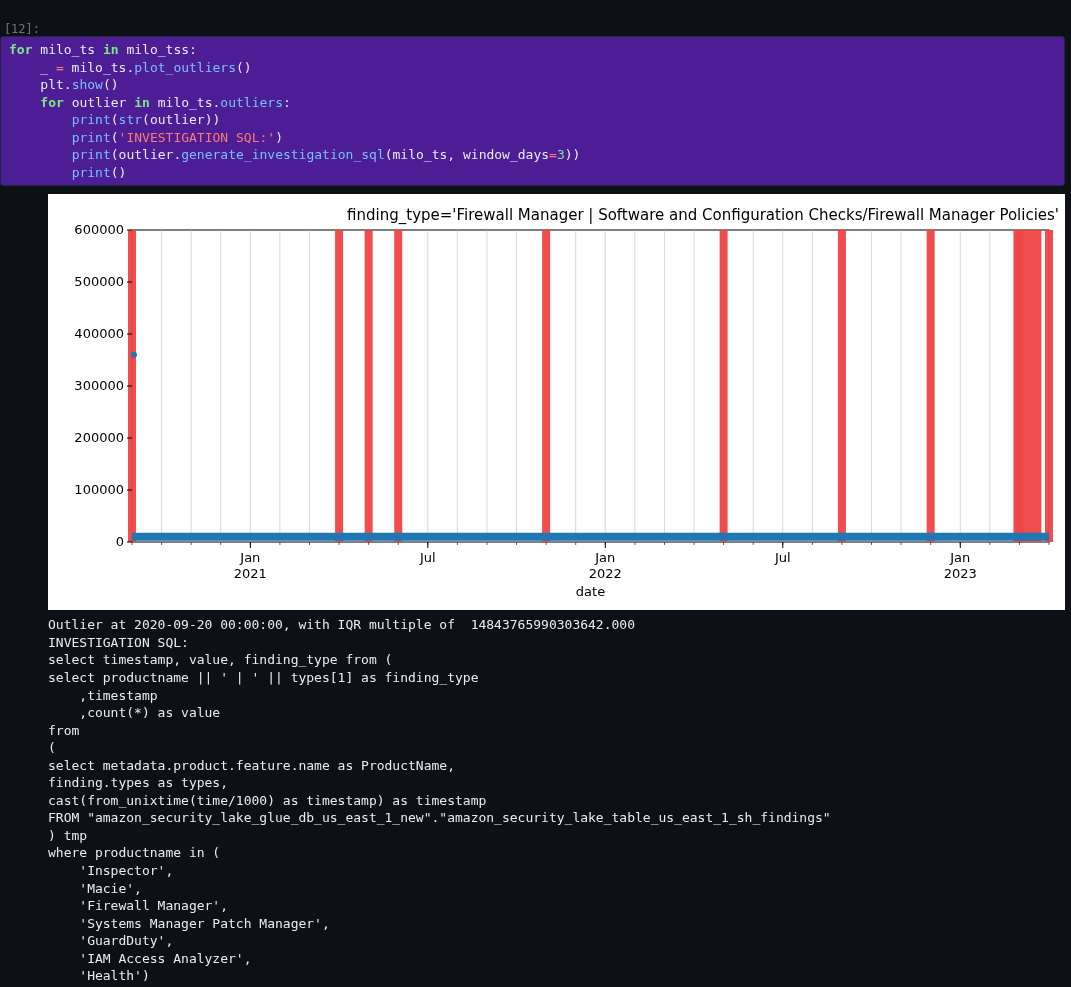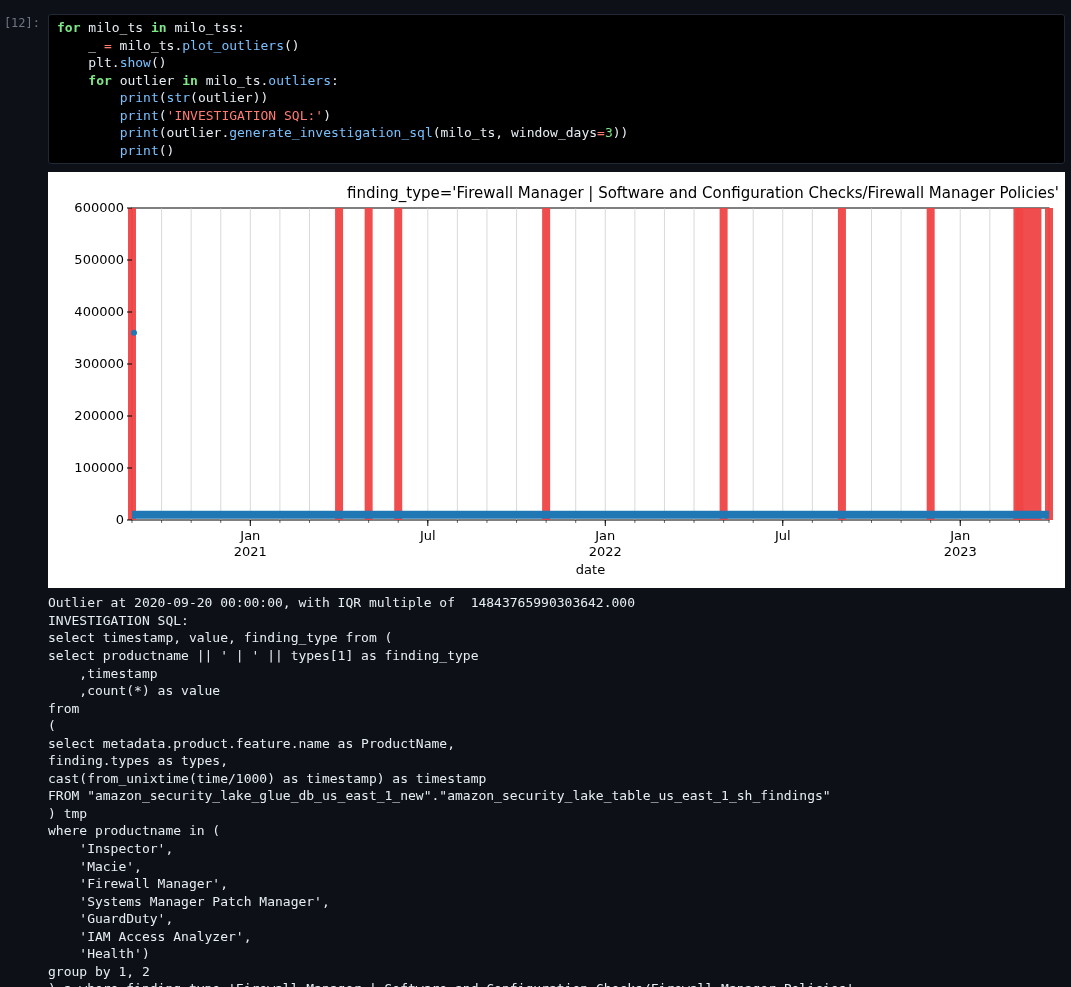--- a/index.html
+++ b/index.html
@@ -5,34 +5,35 @@
   * { margin: 0; padding: 0; box-sizing: border-box; }
   body {
     background: #0d1117;
     color: #c9d1d9;
     font-family: "Menlo", "Monaco", "Consolas", monospace;
     font-size: 13px;
     width: 1071px;
   }
   .cell {
     display: flex;
-    padding-top: 14px;
+    padding-top: 20px;
+    flex-direction: column;
   }
   .prompt {
     width: 48px;
     text-align: right;
     color: #6e7681;
     font-size: 12px;
     padding-right: 8px;
     padding-top: 2px;
     flex-shrink: 0;
   }
   .code-area {
     flex: 1;
-    background: #000000;
+    background: #4c1d95;
     border: 1px solid #1f2937;
     border-radius: 3px;
     padding: 4px 8px;
     margin-right: 6px;
     line-height: 1.35;
     white-space: pre;
     font-family: inherit;
     overflow: hidden;
   }
   .kw { color: #7ee787; font-weight: bold; }

